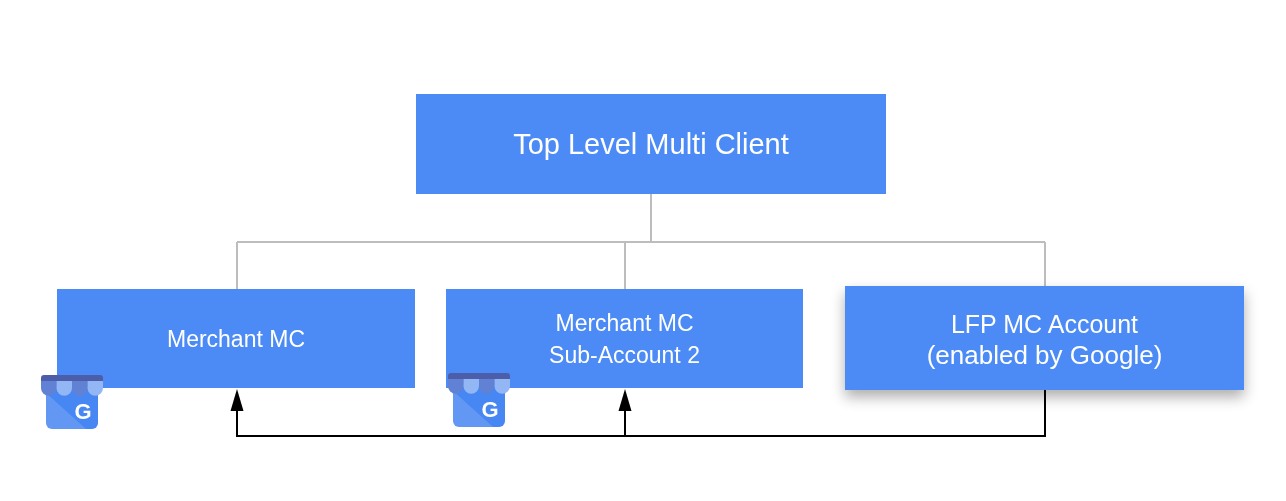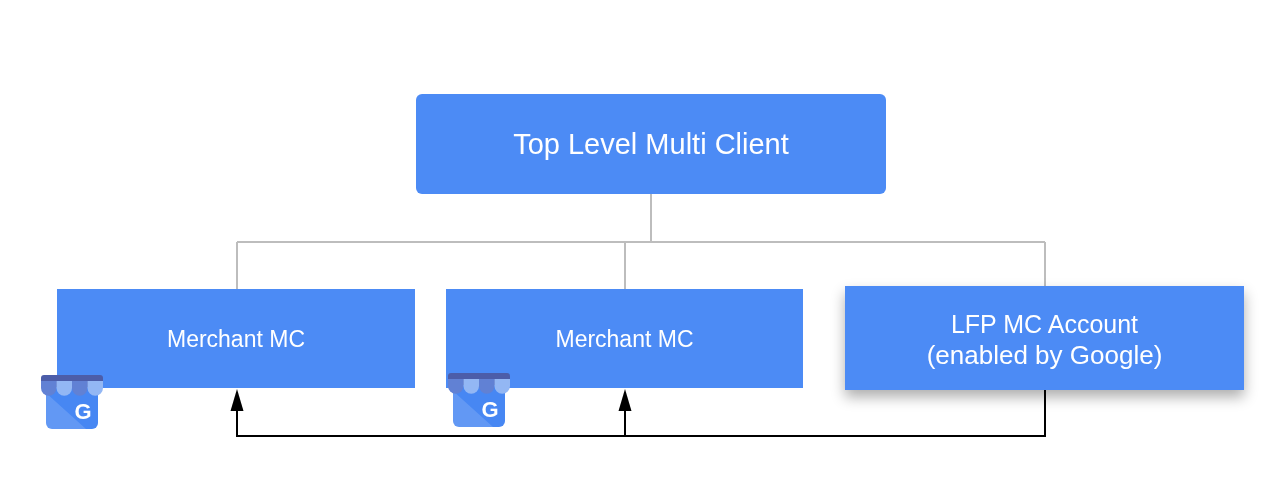--- a/index.html
+++ b/index.html
@@ -26,21 +26,21 @@
     color: #ffffff;
     display: flex;
     flex-direction: column;
     align-items: center;
     justify-content: center;
     text-align: center;
     box-sizing: border-box;
   }
   #node-mca {
     left: 416px; top: 94px; width: 470px; height: 100px;
-    font-size: 29px; line-height: 41px; border-radius: 6px;
+    font-size: 29px; line-height: 41px;
   }
   #node-sub1 {
     left: 57px; top: 289px; width: 358px; height: 99px;
     font-size: 23px; line-height: 32px;
   }
   #node-sub2 {
     left: 446px; top: 289px; width: 357px; height: 99px;
     font-size: 23px; line-height: 32px;
   }
   #node-lfp {
@@ -89,20 +89,21 @@
   <div class="node" id="node-mca">
     <span class="line1">Top Level Multi Client</span>
   </div>
 
   <div class="node" id="node-sub1">
     <span class="line1">Merchant MC</span>
   </div>
 
   <div class="node" id="node-sub2">
     <span class="line1">Merchant MC</span>
+    <span class="line2">Sub-Account 2</span>
   </div>
 
   <div class="node" id="node-lfp">
     <span class="line1">LFP MC Account</span>
     <span class="line2">(enabled by Google)</span>
   </div>
 
   <svg class="gmb-icon" id="gmb-icon-1" width="68" height="64" viewBox="0 0 68 64">
     <rect x="8" y="14" width="52" height="46" rx="6" fill="#4787F3"></rect>
     <polygon points="8,24 48,60 8,60" fill="#ffffff" opacity="0.15"></polygon>

